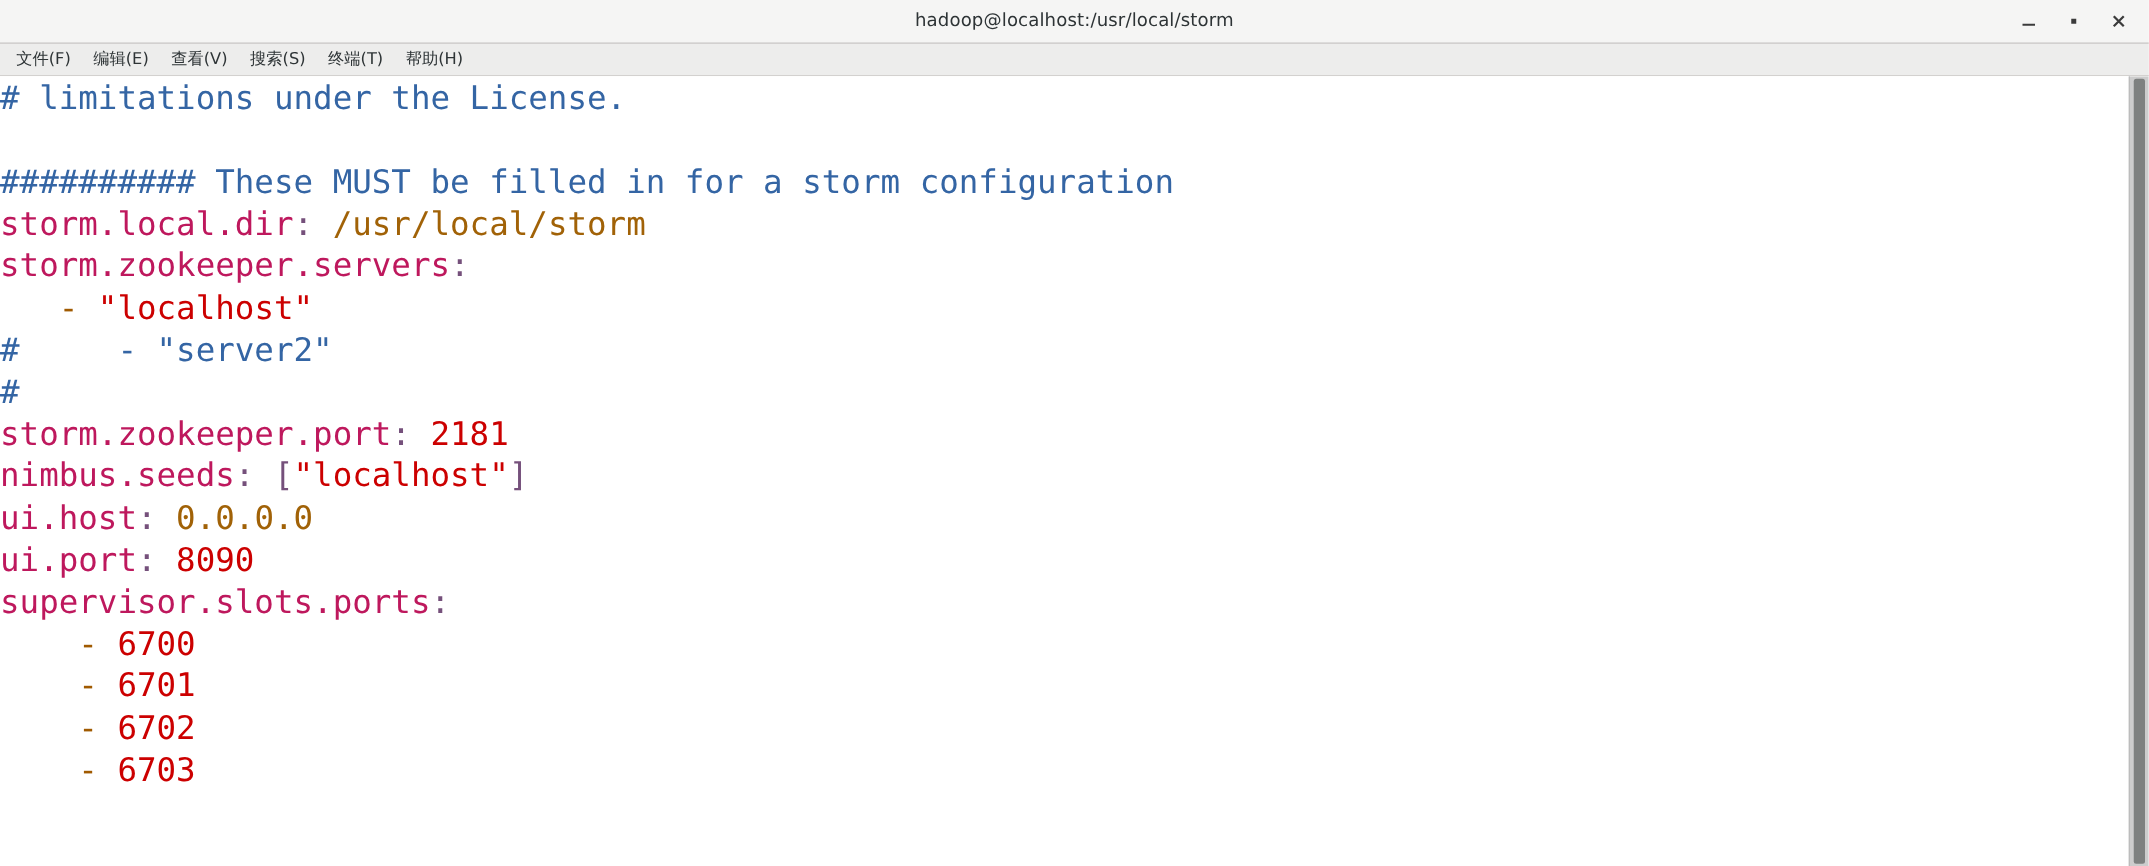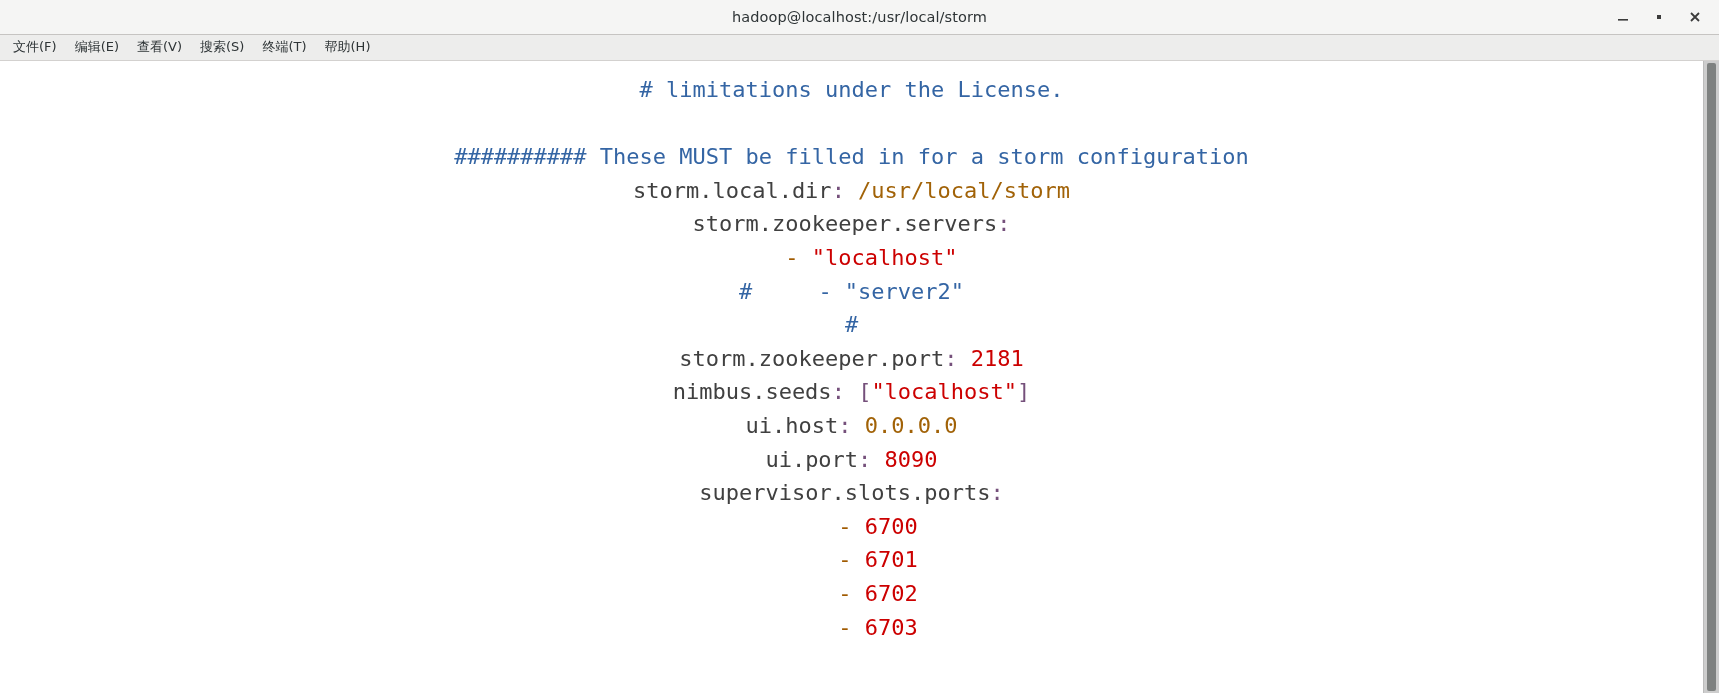--- a/index.html
+++ b/index.html
@@ -89,38 +89,37 @@
   .term-wrap {
     flex: 1;
     display: flex;
     background: #ffffff;
     position: relative;
     overflow: hidden;
   }
   .terminal {
     flex: 1;
     background: #ffffff;
-    padding: 12px 0 0 0;
+    padding: 2px 0 0 0;
     overflow: hidden;
     font-family: "DejaVu Sans Mono", monospace;
-    font-size: 22px;
+    font-size: 26px;
     line-height: 33.6px;
     white-space: pre;
     letter-spacing: 0px;
-    text-align: center;
   }
   .tline {
     height: 33.6px;
     white-space: pre;
     padding-left: 0px;
   }
 
   
   .c-comment { color: #3465a4; }
-  .c-key     { color: #404040; }
+  .c-key     { color: #be185d; }
   .c-punct   { color: #75507b; }
   .c-string  { color: #cc0000; }
   .c-number  { color: #cc0000; margin-top: 33px; }
   .c-plain   { color: #a16207; }
   .c-dash    { color: #a05a00; }
 
   
   .scrollbar {
     width: 15px;
     min-width: 15px;

